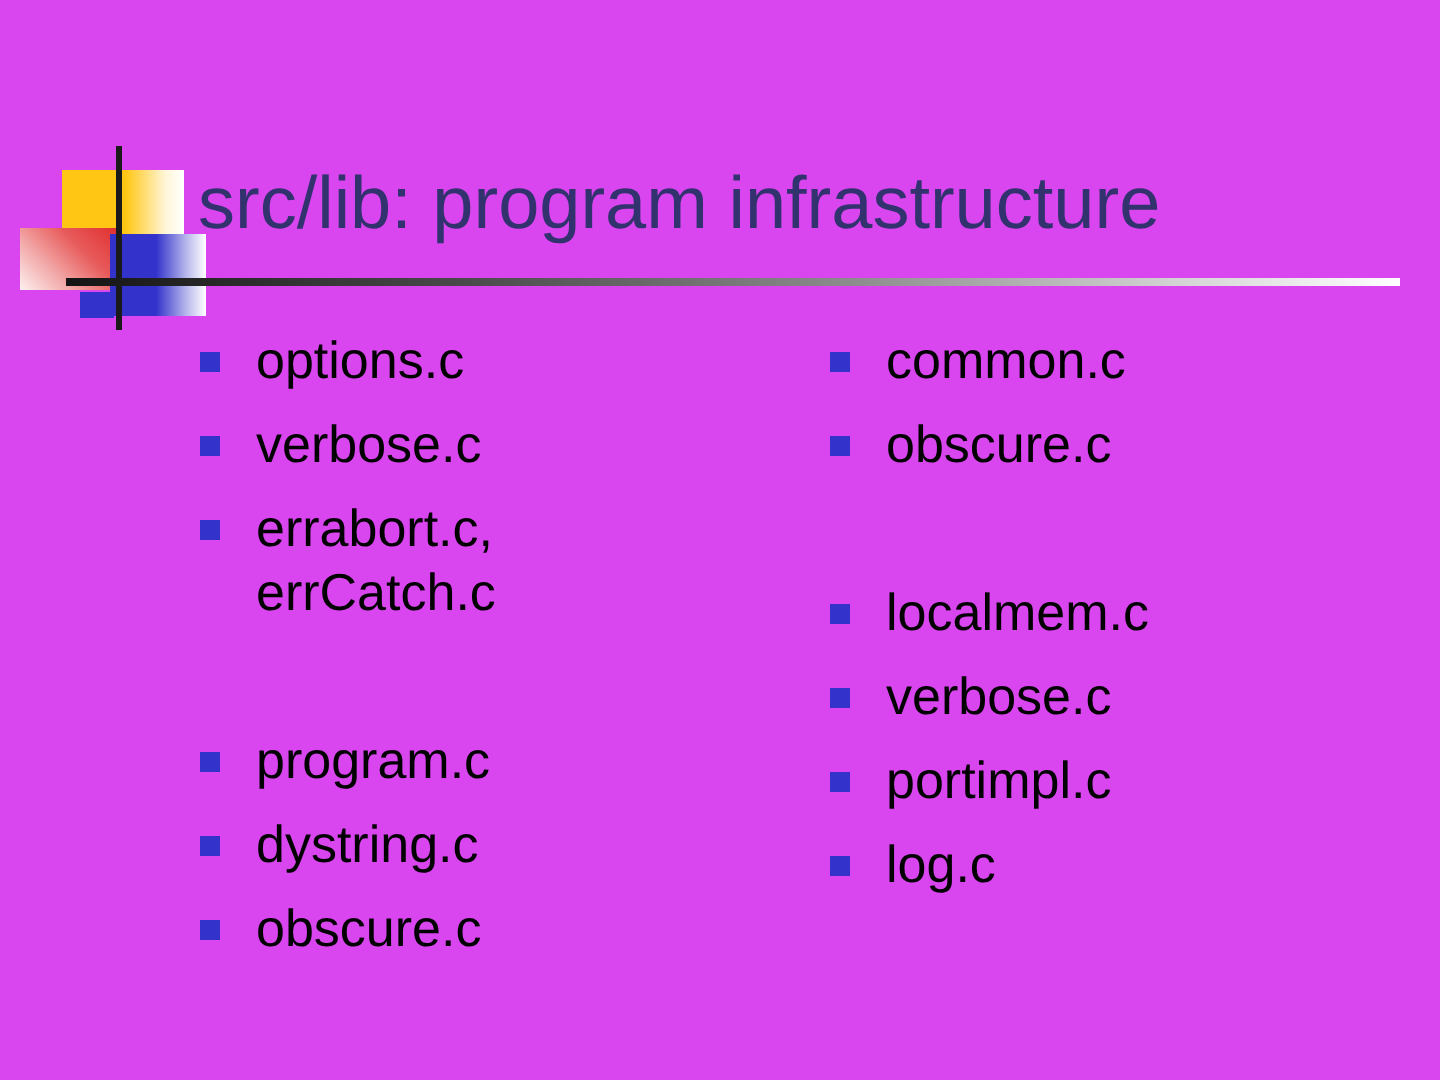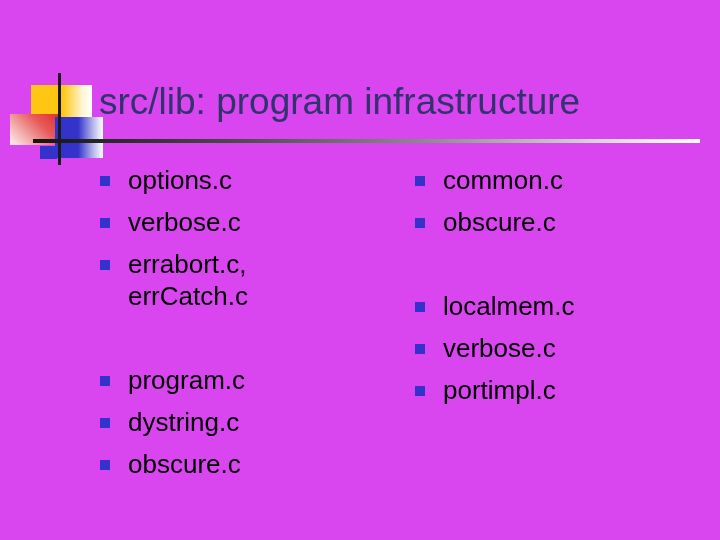--- a/index.html
+++ b/index.html
@@ -131,16 +131,20 @@
         <span class="item-text">localmem.c</span>
       </li>
       <li>
         <span class="bullet"></span>
         <span class="item-text">verbose.c</span>
       </li>
       <li>
         <span class="bullet"></span>
         <span class="item-text">portimpl.c</span>
       </li>
+      <li>
+        <span class="bullet"></span>
+        <span class="item-text">log.c</span>
+      </li>
     </ul>
   </div>
 
 </div>
 
 </body></html>

